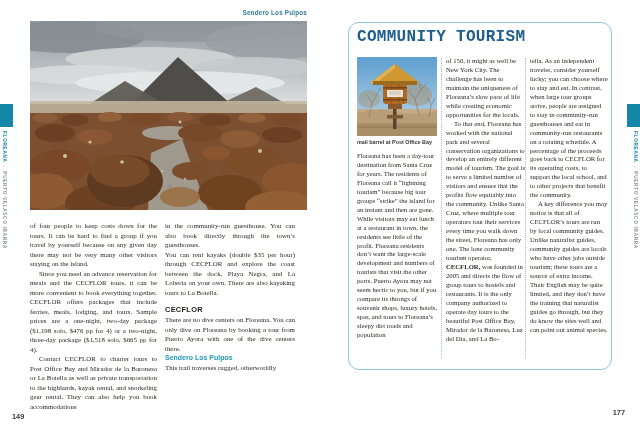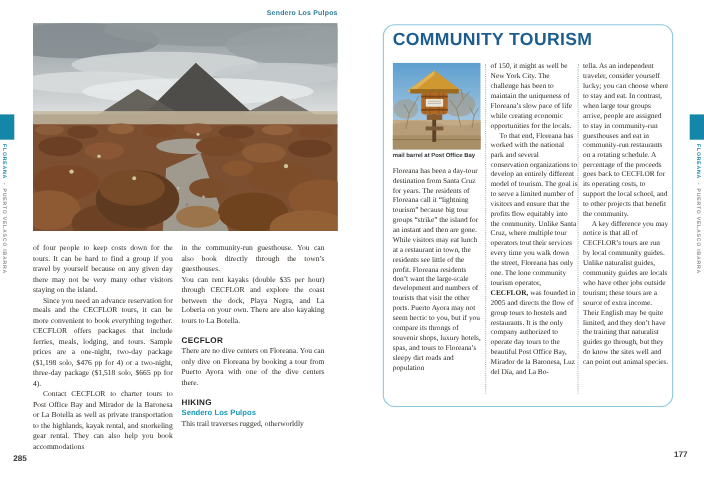--- a/index.html
+++ b/index.html
@@ -32,21 +32,21 @@
   .h-activity.gap{margin-top:8px;}
   .trail-link{font-family:"Liberation Sans",sans-serif;font-weight:bold;font-size:7px;
       color:#1e9ab8;line-height:10px;}
   .pagenum{position:absolute;font-family:"Liberation Sans",sans-serif;font-weight:bold;
       font-size:7.4px;color:#3a3a3a;}
   .pagenum.left{left:12px;top:412px;}
   .pagenum.right{right:15px;top:408px;}
   
   .sidebar{position:absolute;left:348px;top:22px;width:262px;height:346px;
       border:1.5px solid #8cc8da;border-radius:11px;background:#fff;}
-  .sb-title{position:absolute;left:357px;top:28px;font-family:Liberation Sans, sans-serif;
+  .sb-title{position:absolute;left:357px;top:28px;font-family:Liberation Mono, monospace;
       font-weight:bold;font-size:16px;color:#1d5e8f;letter-spacing:.3px;}
   .sb-photo{position:absolute;left:357px;top:57px;width:80px;height:79px;}
   .sb-photo svg{display:block;width:100%;height:100%;}
   .sb-caption{position:absolute;left:357px;top:139px;width:84px;white-space:nowrap;
       font-family:"Liberation Sans",sans-serif;font-weight:bold;font-size:5.4px;color:#33373a;}
   .sbcol{position:absolute;font-size:6.7px;line-height:8.95px;color:#2d2822;text-align:left;}
   .sbcol p{margin:0;}
   .sbcol p.ind{text-indent:8px;}
   .sb-c1{left:357px;top:152px;width:82px;}
   .sb-c2{left:446px;top:57px;width:79px;}
@@ -134,26 +134,25 @@
       <p>of four people to keep costs down for the tours. It can be hard to find a group if you travel by yourself because on any given day there may not be very many other visitors staying on the island.</p>
       <p class="ind">Since you need an advance reservation for meals and the CECFLOR tours, it can be more convenient to book everything together. CECFLOR offers packages that include ferries, meals, lodging, and tours. Sample prices are a one-night, two-day package ($1,198 solo, $476 pp for 4) or a two-night, three-day package ($1,518 solo, $665 pp for 4).</p>
       <p class="ind">Contact CECFLOR to charter tours to Post Office Bay and Mirador de la Baronesa or La Botella as well as private transportation to the highlands, kayak rental, and snorkeling gear rental. They can also help you book accommodations</p>
     </div>
 
     <div class="bodycol col-b">
       <p>in the community-run guesthouse. You can also book directly through the town’s guesthouses.</p>
       <p>You can rent kayaks (double $35 per hour) through CECFLOR and explore the coast between the dock, Playa Negra, and La Loberia on your own. There are also kayaking tours to La Botella.</p>
       <div class="h-activity gap">CECFLOR</div>
       <p>There are no dive centers on Floreana. You can only dive on Floreana by booking a tour from Puerto Ayora with one of the dive centers there.</p>
-      <div class="h-activity gap">HIKING</div>
       <div class="trail-link">Sendero Los Pulpos</div>
       <p>This trail traverses rugged, otherworldly</p>
     </div>
 
-    <div class="pagenum left">285</div>
+    <div class="pagenum left">149</div>
   </div>
 
   <div>
 
     <div class="sidebar"></div>
 
     <div class="sb-title">COMMUNITY TOURISM</div>
 
     <div class="sb-photo">
       <svg viewBox="0 0 80 79" preserveAspectRatio="none">

